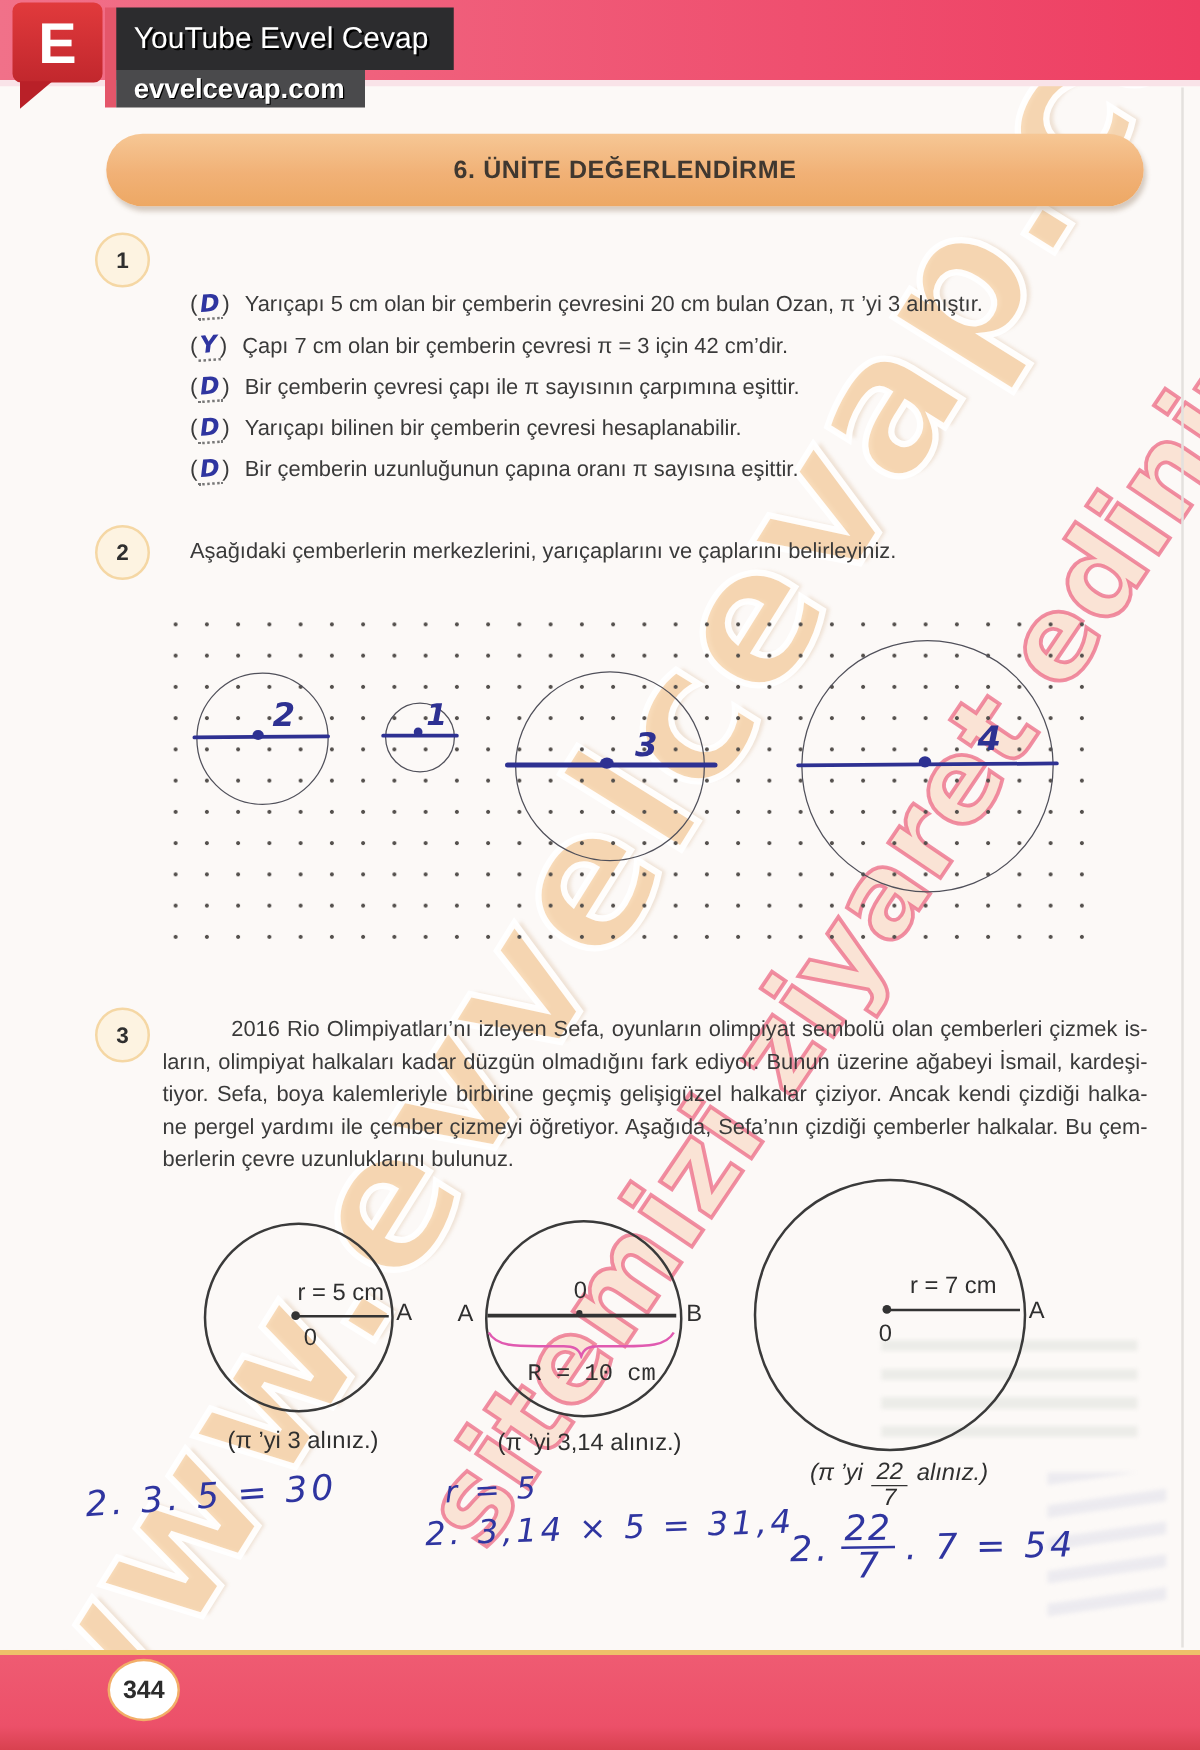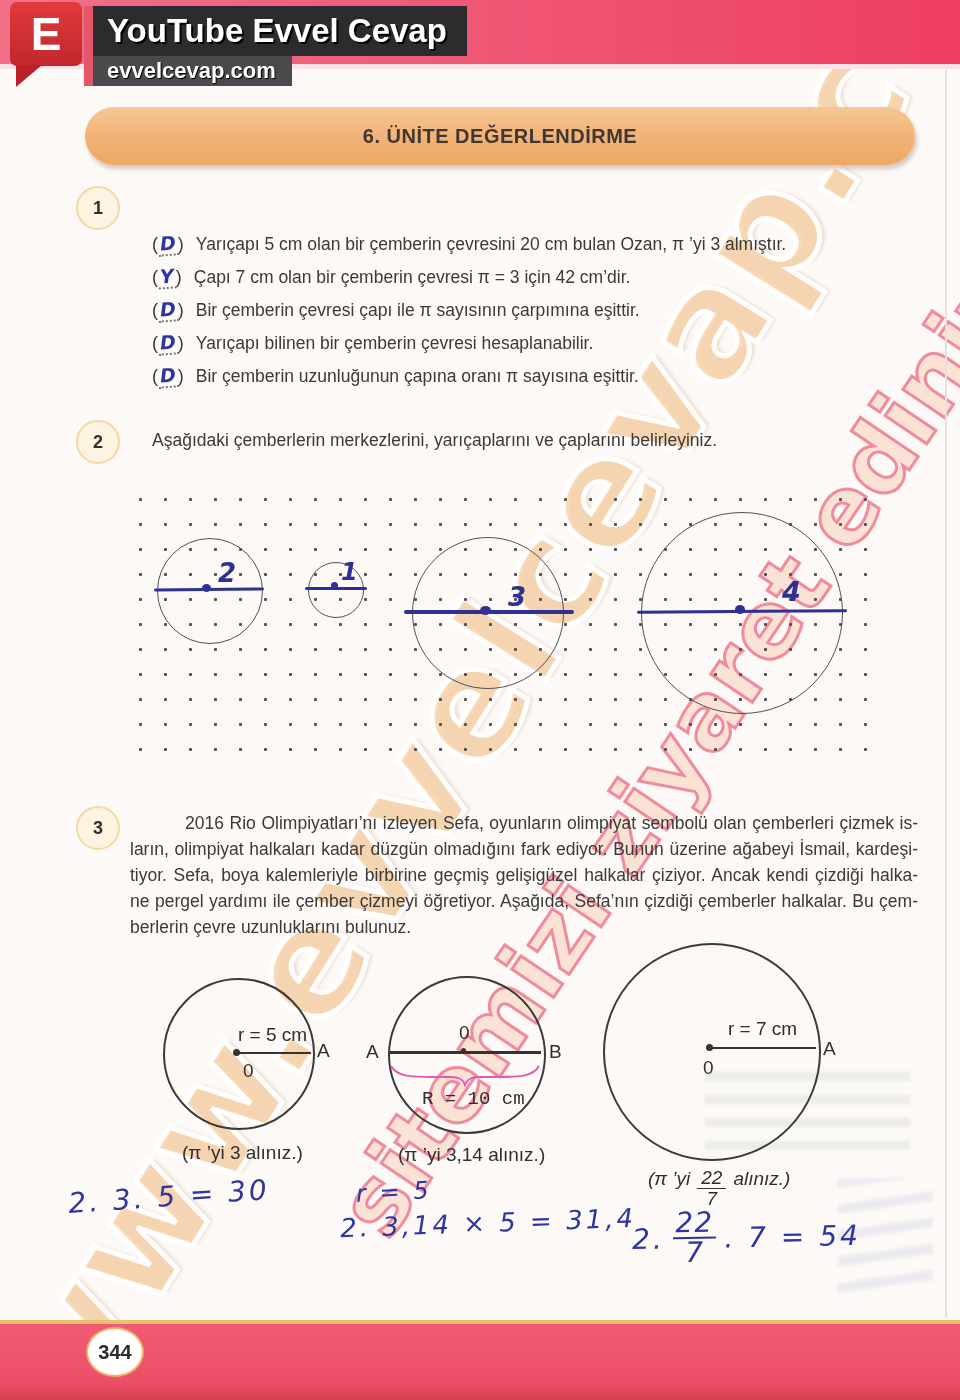--- a/index.html
+++ b/index.html
@@ -31,21 +31,21 @@
               background:linear-gradient(90deg,#f17189,#ee3e62); }
   .top-band-strip { left:0; top:64px; width:960px; height:5px; background:#f9e3e8; z-index:3; }
   .e-badge { left:10px; top:2px; width:72px; height:64px; border-radius:7px; z-index:5;
              background:linear-gradient(180deg,#e13a3c,#c1272d);
              display:flex; align-items:center; justify-content:center;
              color:#fff; font-size:46px; font-weight:bold; }
   .e-tail { left:16px; top:65px; width:0; height:0; z-index:5;
             border-top:22px solid #b92028; border-right:26px solid transparent; }
   .red-strip { left:84px; top:6px; width:9px; height:80px; background:#e4566a; z-index:4; }
   .title-bar { left:93px; top:6px; height:50px; background:#2c2c2e; color:#fff; z-index:5;
-               font-size:33px; font-weight:bold; line-height:50px; padding:0 20px 0 14px;
+               font-size:24px; font-weight:normal; line-height:50px; padding:0 20px 0 14px;
                text-shadow:2px 2px 0 #000; }
   .sub-bar { left:93px; top:56px; height:30px; background:#4a4a4c; color:#fff; z-index:5;
              font-size:22px; font-weight:bold; line-height:30px; padding:0 16px 0 14px;
              text-shadow:1px 1px 0 #000; }
 
   
   .banner { left:85px; top:107px; width:830px; height:58px; border-radius:29px; z-index:2;
             background:linear-gradient(180deg,#f6c795 0%,#f1b176 55%,#eda864 100%);
             box-shadow:2px 4px 4px rgba(120,90,60,0.3);
             display:flex; align-items:center; justify-content:center;

